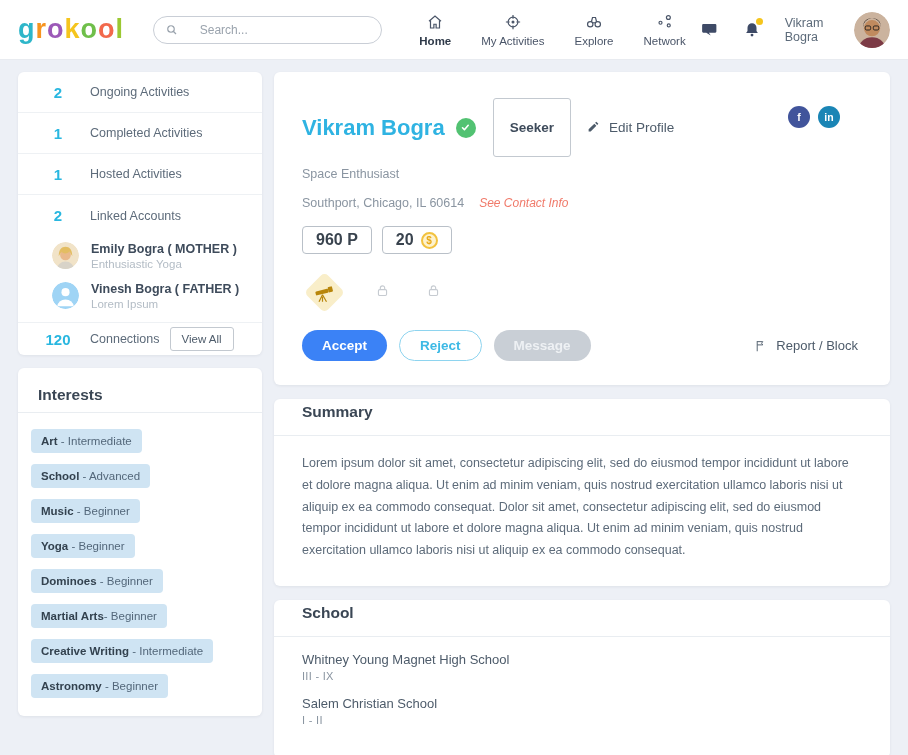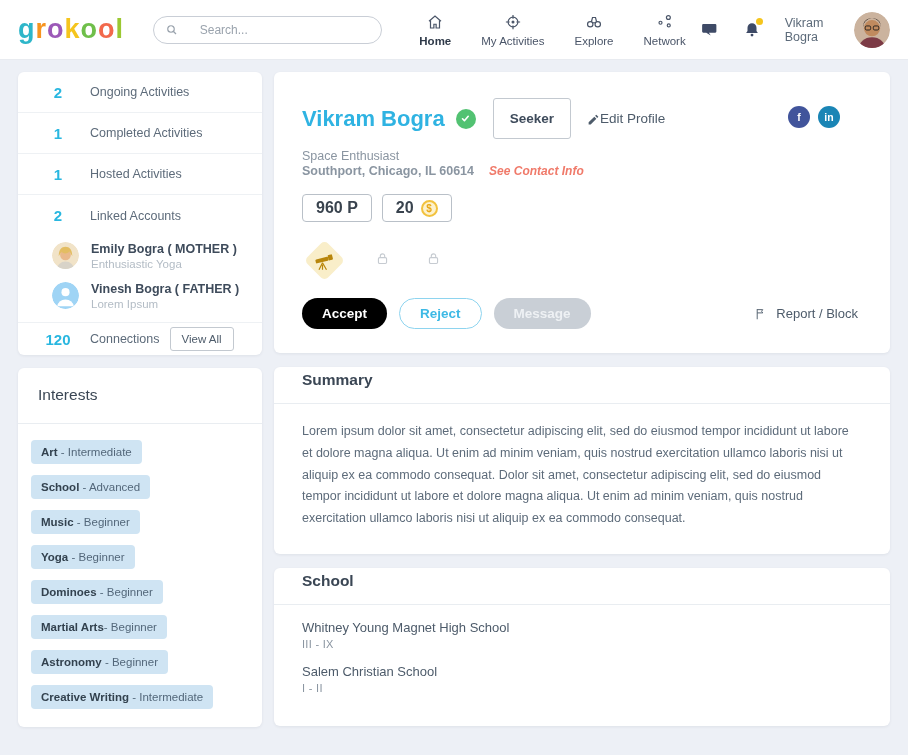--- a/index.html
+++ b/index.html
@@ -52,64 +52,64 @@
   .account-avatar svg { display:block; width:100%; height:100%; }
   .account-name { font-size:12.5px; font-weight:700; color:#3e4b5b; }
   .account-sub { font-size:11.5px; color:#b3bcc5; margin-top:2px; }
   .connections-row { display:flex; align-items:center; height:33px;
     padding:0 12px 0 18px; border-top:1px solid #eef1f4; margin-top:6px; }
   .view-all-btn { margin-left:10px; border:1px solid #c3c9d0; border-radius:3px;
     background:#fff; padding:5px 11px; font-size:11.5px; color:#4d5b6a;
     cursor:pointer; font-family:inherit; }
 
   
-  .card-header { padding:18px 20px 19px; border-bottom:1px solid #e9edf1;
-    font-size:15.5px; font-weight:400; color:#3a4654; }
+  .card-header { padding:18px 20px 8px; border-bottom:1px solid #e9edf1;
+    font-size:15.5px; font-weight:700; color:#3a4654; }
   .chips { padding:16px 13px 18px; display:flex; flex-wrap:wrap; gap:11px 12px; }
   .chip { background:#cfe4f3; border-radius:4px; padding:6px 10px;
     font-size:11.5px; color:#53677a; white-space:nowrap; }
   .chip .chip-name { color:#33424f; font-weight:700; }
 
   
   .profile-card { padding:26px 28px 24px; position:relative; }
   .profile-name-row { display:flex; align-items:center; }
   .profile-name { font-size:22px; font-weight:700; color:#2fb3e2; }
   .verified-badge { width:20px; height:20px; border-radius:50%; background:#52c272;
     display:flex; align-items:center; justify-content:center; margin-left:11px; }
   .verified-badge svg { width:13px; height:13px; }
-  .role-badge { border:1px solid #c3c9d0; border-radius:3px; padding:12px 16px;
+  .role-badge { border:1px solid #c3c9d0; border-radius:3px; padding:21px 16px;
     font-size:13.5px; font-weight:700; color:#3e4b5b; margin-left:17px; background:#fff; }
-  .edit-profile { display:flex; align-items:flex-end; margin-left:16px;
+  .edit-profile { display:flex; align-items:flex-start; gap:9px; margin-left:16px;
     font-size:13.5px; color:#4d5b6a; cursor:pointer; }
   .edit-profile svg { width:13px; height:13px; fill:#4d5b6a; }
   .social-icons { position:absolute; top:34px; right:50px; display:flex; gap:8px; }
   .social-circle { width:22px; height:22px; border-radius:50%; color:#fff;
     font-size:10.5px; font-weight:700; display:flex; align-items:center;
     justify-content:center; cursor:pointer; }
   .tagline { margin-top:10px; font-size:12.5px; color:#8a95a1; }
-  .location-row { margin-top:1px; display:flex; gap:15px; align-items:flex-start;font-weight:bold; }
+  .location-row { margin-top:15px; display:flex; gap:15px; align-items:flex-start; }
   .location { font-size:12.5px; color:#8a95a1; }
   .contact-link { font-size:12px; color:#f07a6a; font-style:italic; cursor:pointer; }
   .badge-row { margin-top:16px; display:flex; gap:10px; }
   .stat-badge { border:1px solid #b9c0c8; border-radius:4px; padding:4px 13px;
     font-size:16px; font-weight:700; color:#39434e; display:flex;
     align-items:center; gap:7px; }
   .coin { width:17px; height:17px; border-radius:50%; border:2px solid #f2c23e;
     background:#fdf2cd; color:#e8a817; font-size:10px; font-weight:700;
     display:flex; align-items:center; justify-content:center; }
   .achievements-row { margin-top:20px; display:flex; align-items:center;
     gap:36px; padding-left:8px; height:36px; }
   .diamond { width:29px; height:29px; background:#f9eec9; border-radius:5px;
     transform:rotate(45deg); display:flex; align-items:center; justify-content:center; }
   .diamond svg { transform:rotate(-45deg); width:24px; height:24px; }
   .lock-icon svg { width:15px; height:15px; stroke:#c6cbd1; fill:none; stroke-width:1.8; }
   .actions-row { margin-top:20px; display:flex; align-items:center; gap:12px; }
   .btn { border-radius:16px; height:31px; padding:0 20px; font-size:13.5px;
     font-weight:700; border:none; cursor:pointer; font-family:inherit; }
-  .btn-accept { background:#000000; color:#fff; }
+  .btn-accept { background:#3b82f6; color:#fff; }
   .btn-reject { background:#fff; border:1px solid #8ed4ef; color:#3db9e5; }
   .btn-message { background:#c9cfd6; color:#eef1f4; }
   .report-block { margin-left:auto; display:flex; gap:8px; align-items:center;
     font-size:13px; color:#4d5b6a; cursor:pointer; padding-right:4px; }
   .report-block svg { width:14px; height:14px; stroke:#4d5b6a; fill:none; stroke-width:1.6; }
 
   
   .section-header { padding:4px 28px 14px; border-bottom:1px solid #e9edf1;
     font-size:15.5px; font-weight:700; color:#3a4654; }
   .summary-body { padding:17px 28px 24px; font-size:12.5px; line-height:1.74;
@@ -262,22 +262,22 @@
 
     <section class="card">
       <div class="card-header">Interests</div>
       <div class="chips">
         <span class="chip"><span class="chip-name">Art</span><span> - Intermediate</span></span>
         <span class="chip"><span class="chip-name">School</span><span> - Advanced</span></span>
         <span class="chip"><span class="chip-name">Music</span><span> - Beginner</span></span>
         <span class="chip"><span class="chip-name">Yoga</span><span> - Beginner</span></span>
         <span class="chip"><span class="chip-name">Dominoes</span><span> - Beginner</span></span>
         <span class="chip"><span class="chip-name">Martial Arts</span><span>- Beginner</span></span>
+        <span class="chip"><span class="chip-name">Creative Writing</span><span> - Intermediate</span></span>
         <span class="chip"><span class="chip-name">Astronomy</span><span> - Beginner</span></span>
-        <span class="chip"><span class="chip-name">Creative Writing</span><span> - Intermediate</span></span>
       </div>
     </section>
   </aside>
 
   <main class="right-col">
 
     <section class="card profile-card">
       <div class="social-icons">
         <span class="social-circle" style="background:#41549b">f</span>
         <span class="social-circle" style="background:#1a85b5">in</span>

